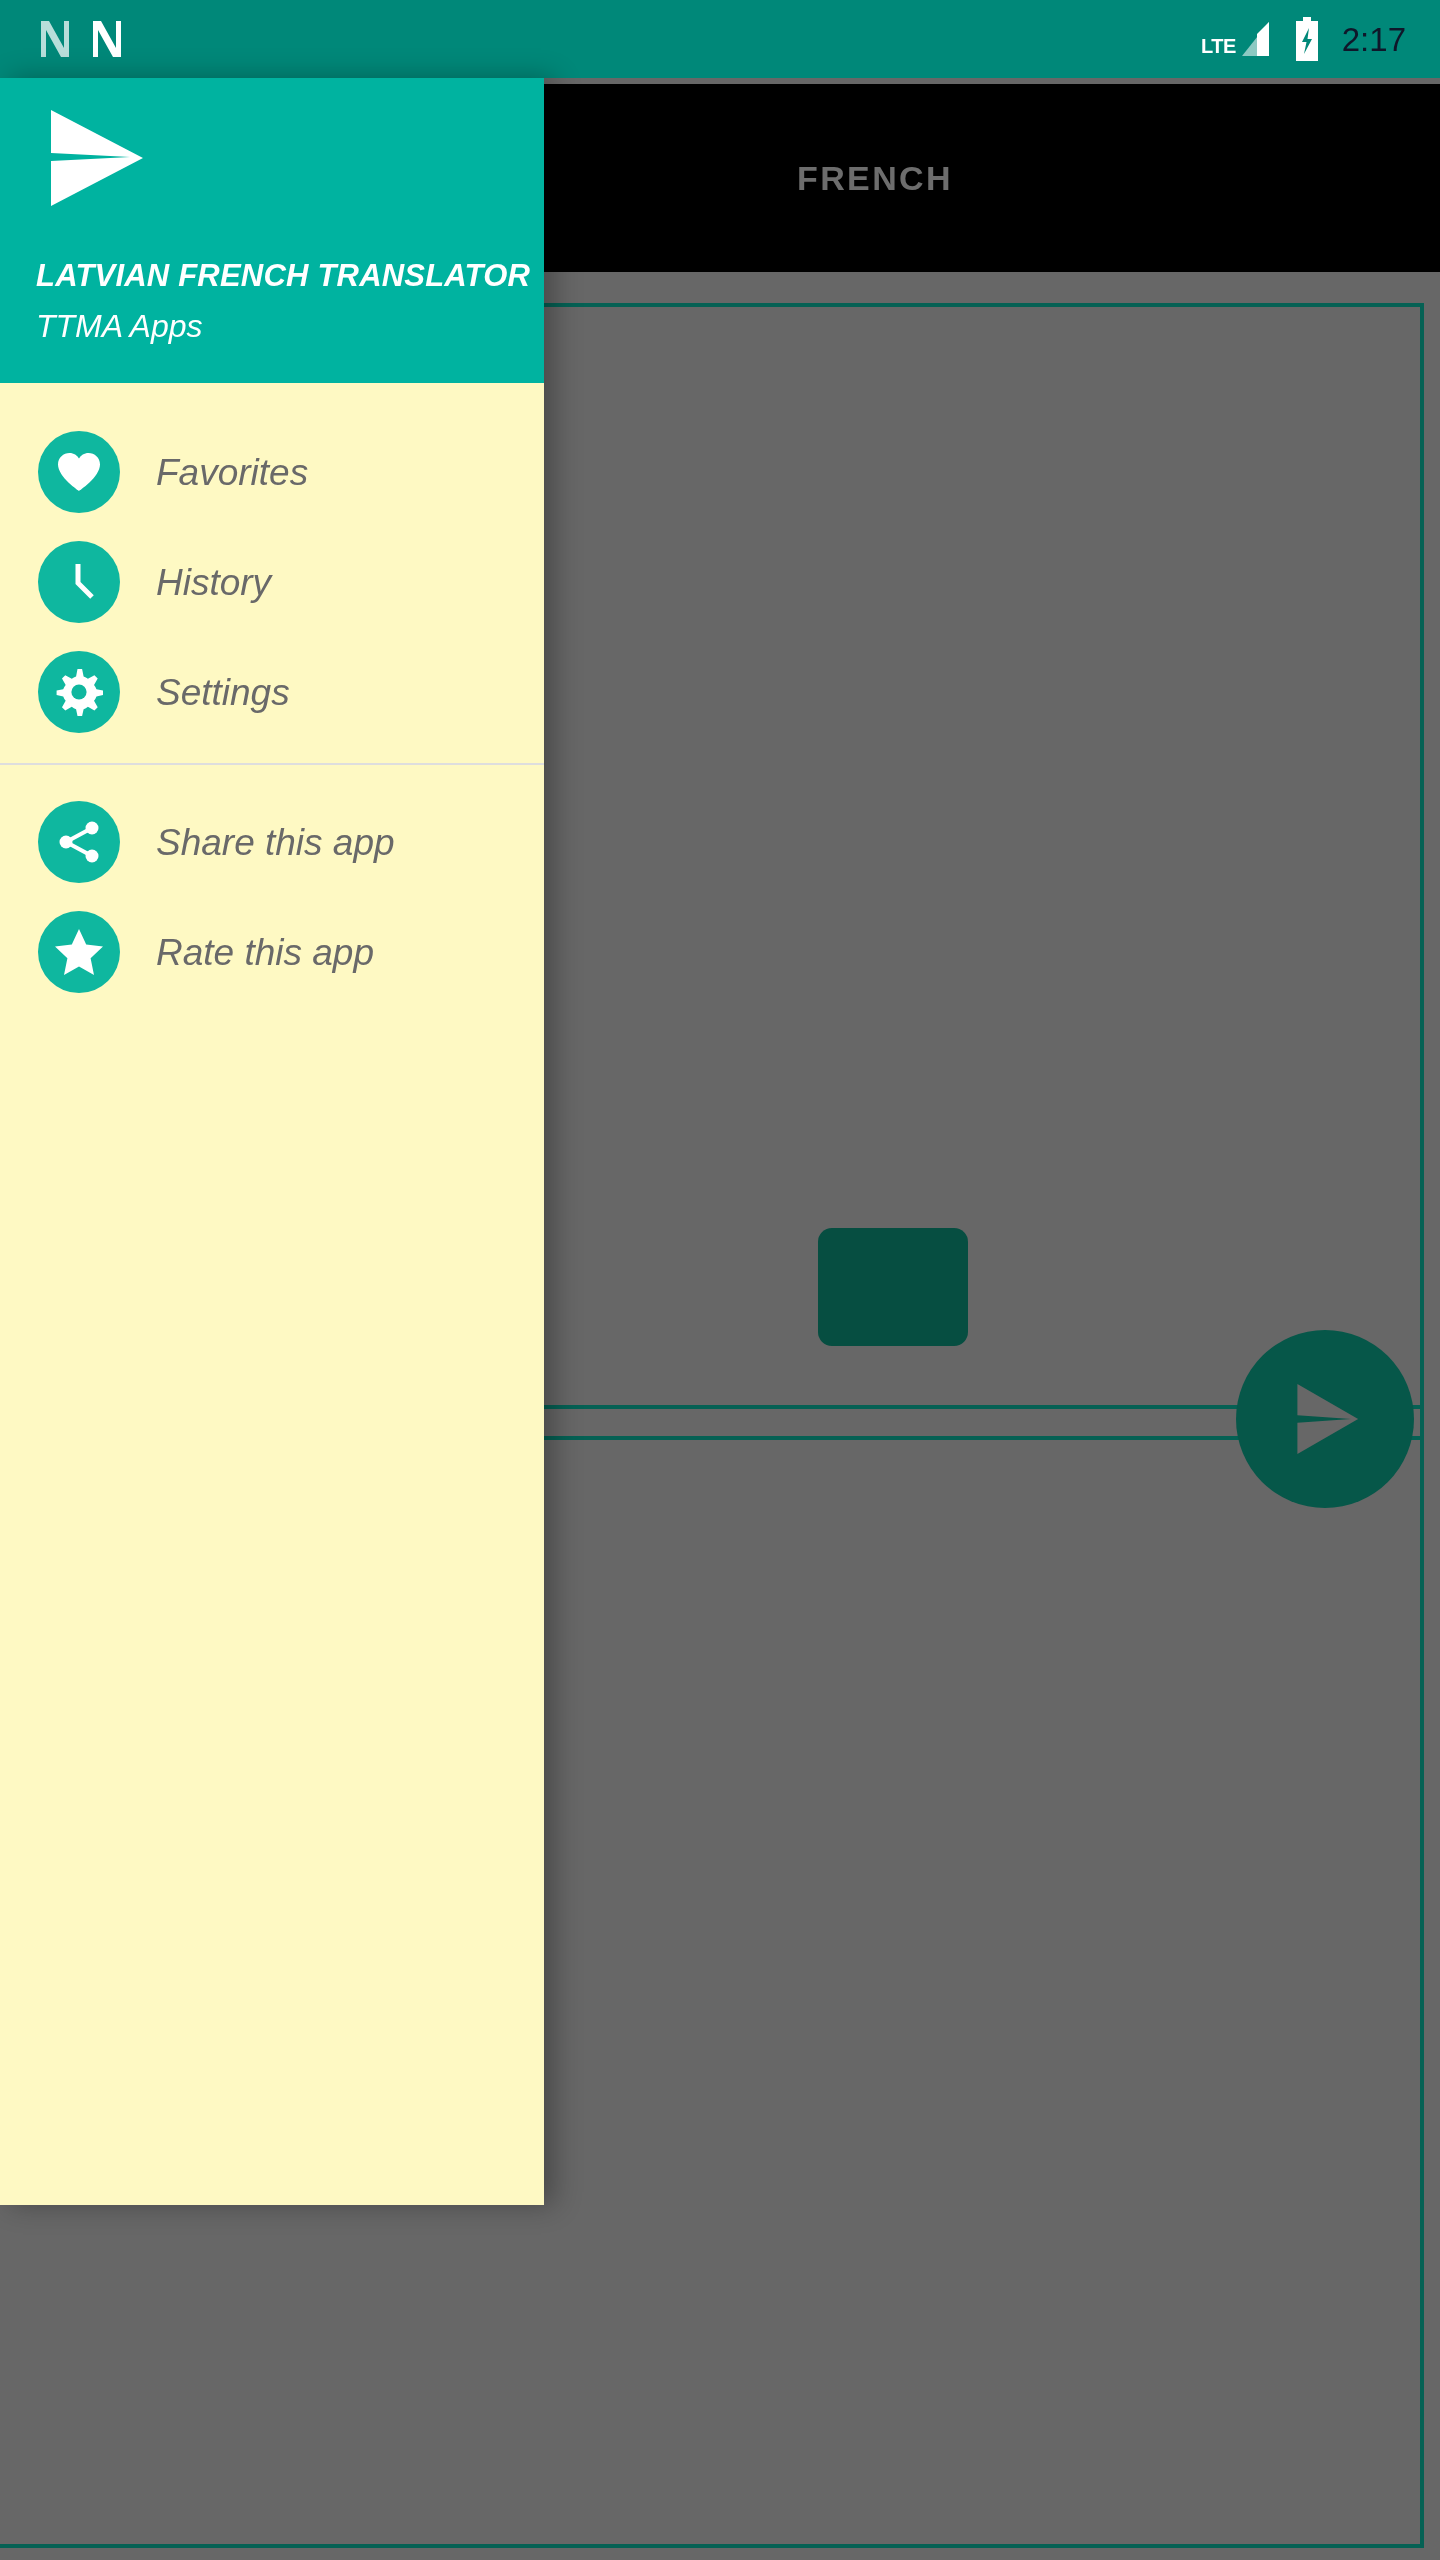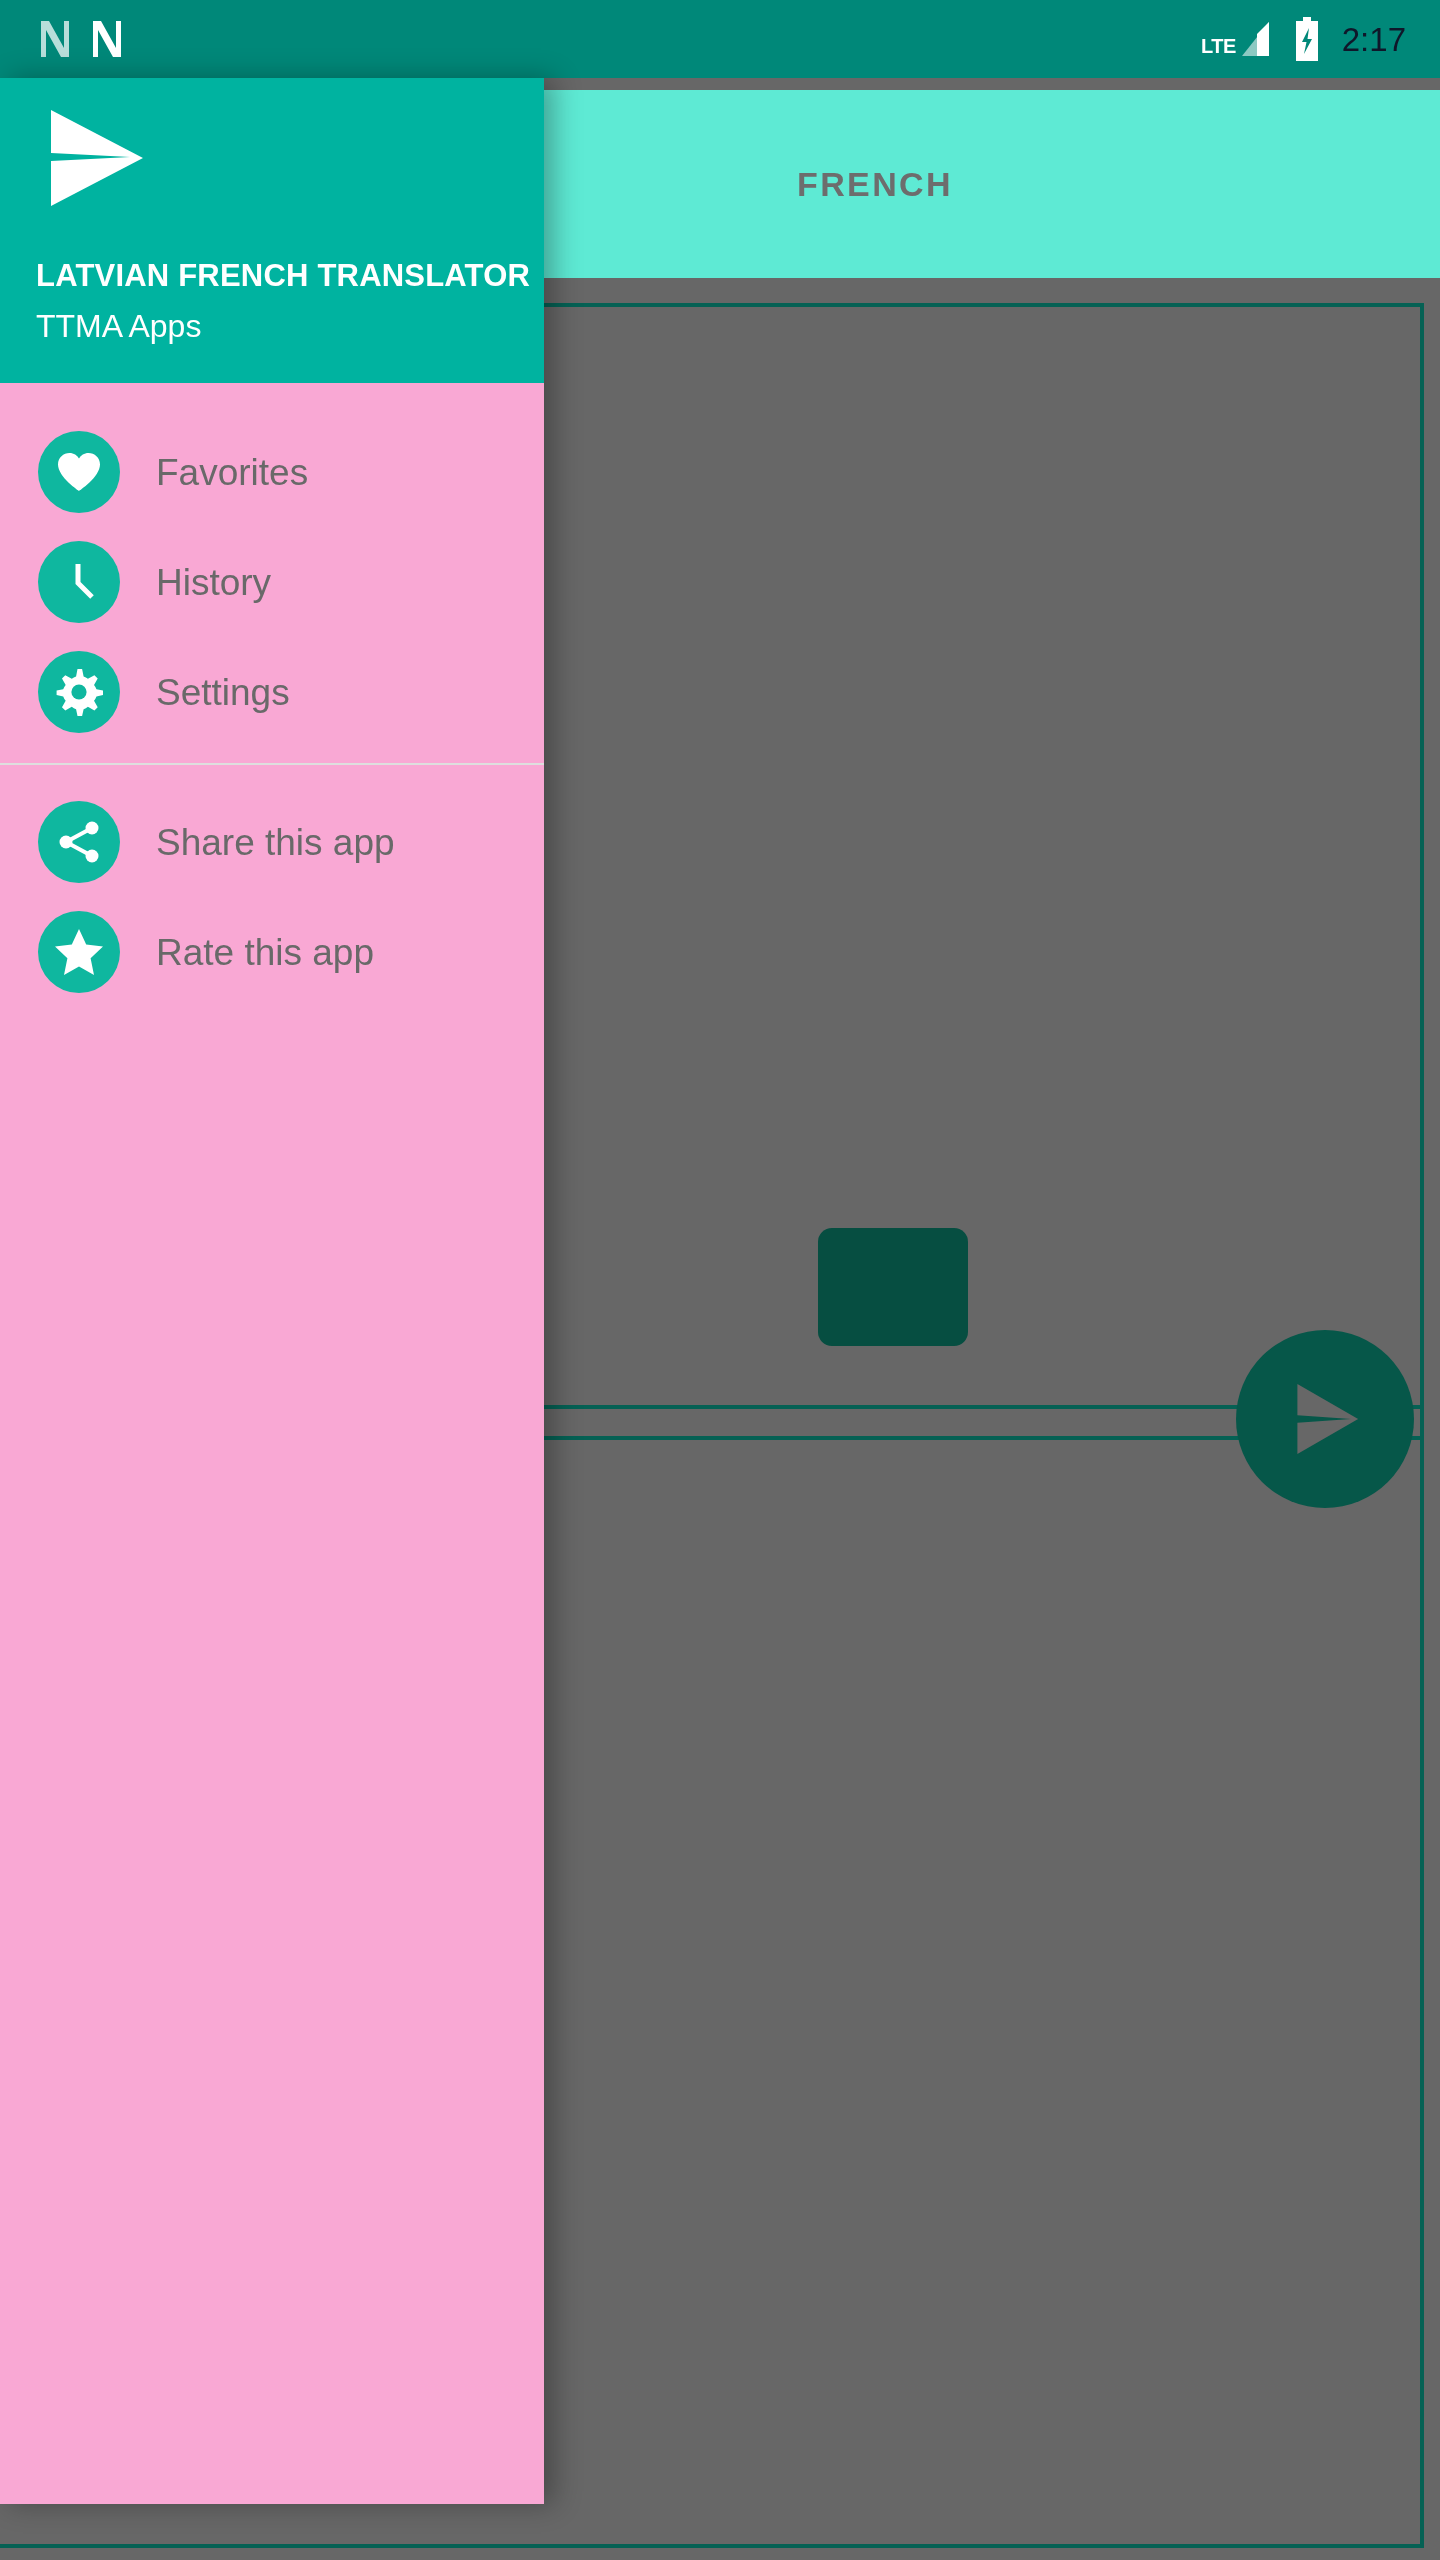--- a/index.html
+++ b/index.html
@@ -9,22 +9,22 @@
     background:#6a6a6a;
     font-family:"Liberation Sans", sans-serif;
   }
 
   #screen { position:relative; width:1440px; height:2560px; overflow:hidden; }
 
   
   #bg-app { position:absolute; inset:0; background:#676767; }
 
   #bg-toolbar {
-    position:absolute; left:0; top:90px; width:1440px; height:188px;
-    background:#5eead4;
+    position:absolute; left:0; top:84px; width:1440px; height:188px;
+    background:#000000;
   }
   #bg-tabs {
     position:absolute; left:0; top:0; width:1440px; height:188px;
     display:flex; align-items:center; justify-content:center;
   }
   #bg-tab-french {
     color:#6d6d6d;
     font-size:34px; font-weight:bold; letter-spacing:2.4px;
     text-align:center;
     width:100%;
@@ -93,24 +93,25 @@
   }
   
   #status-bar-dark {
     position:absolute; left:544px; top:0; width:896px; height:78px;
     background:#00786b; z-index:39;
   }
 
   
   #drawer {
     position:absolute; left:0; top:78px;
-    width:544px; height:2426px;
-    background:#f9a8d4;
+    width:544px; height:2127px;
+    background:#fef9c3;
     z-index:50;
     box-shadow: 10px 0 26px rgba(0,0,0,0.30);
+    font-style: italic;
   }
 
   #drawer-header {
     width:544px; height:305px;
     background:#00b3a0;
     position:relative;
   }
   #drawer-logo {
     position:absolute; left:35px; top:20px; width:120px; height:120px;
   }

